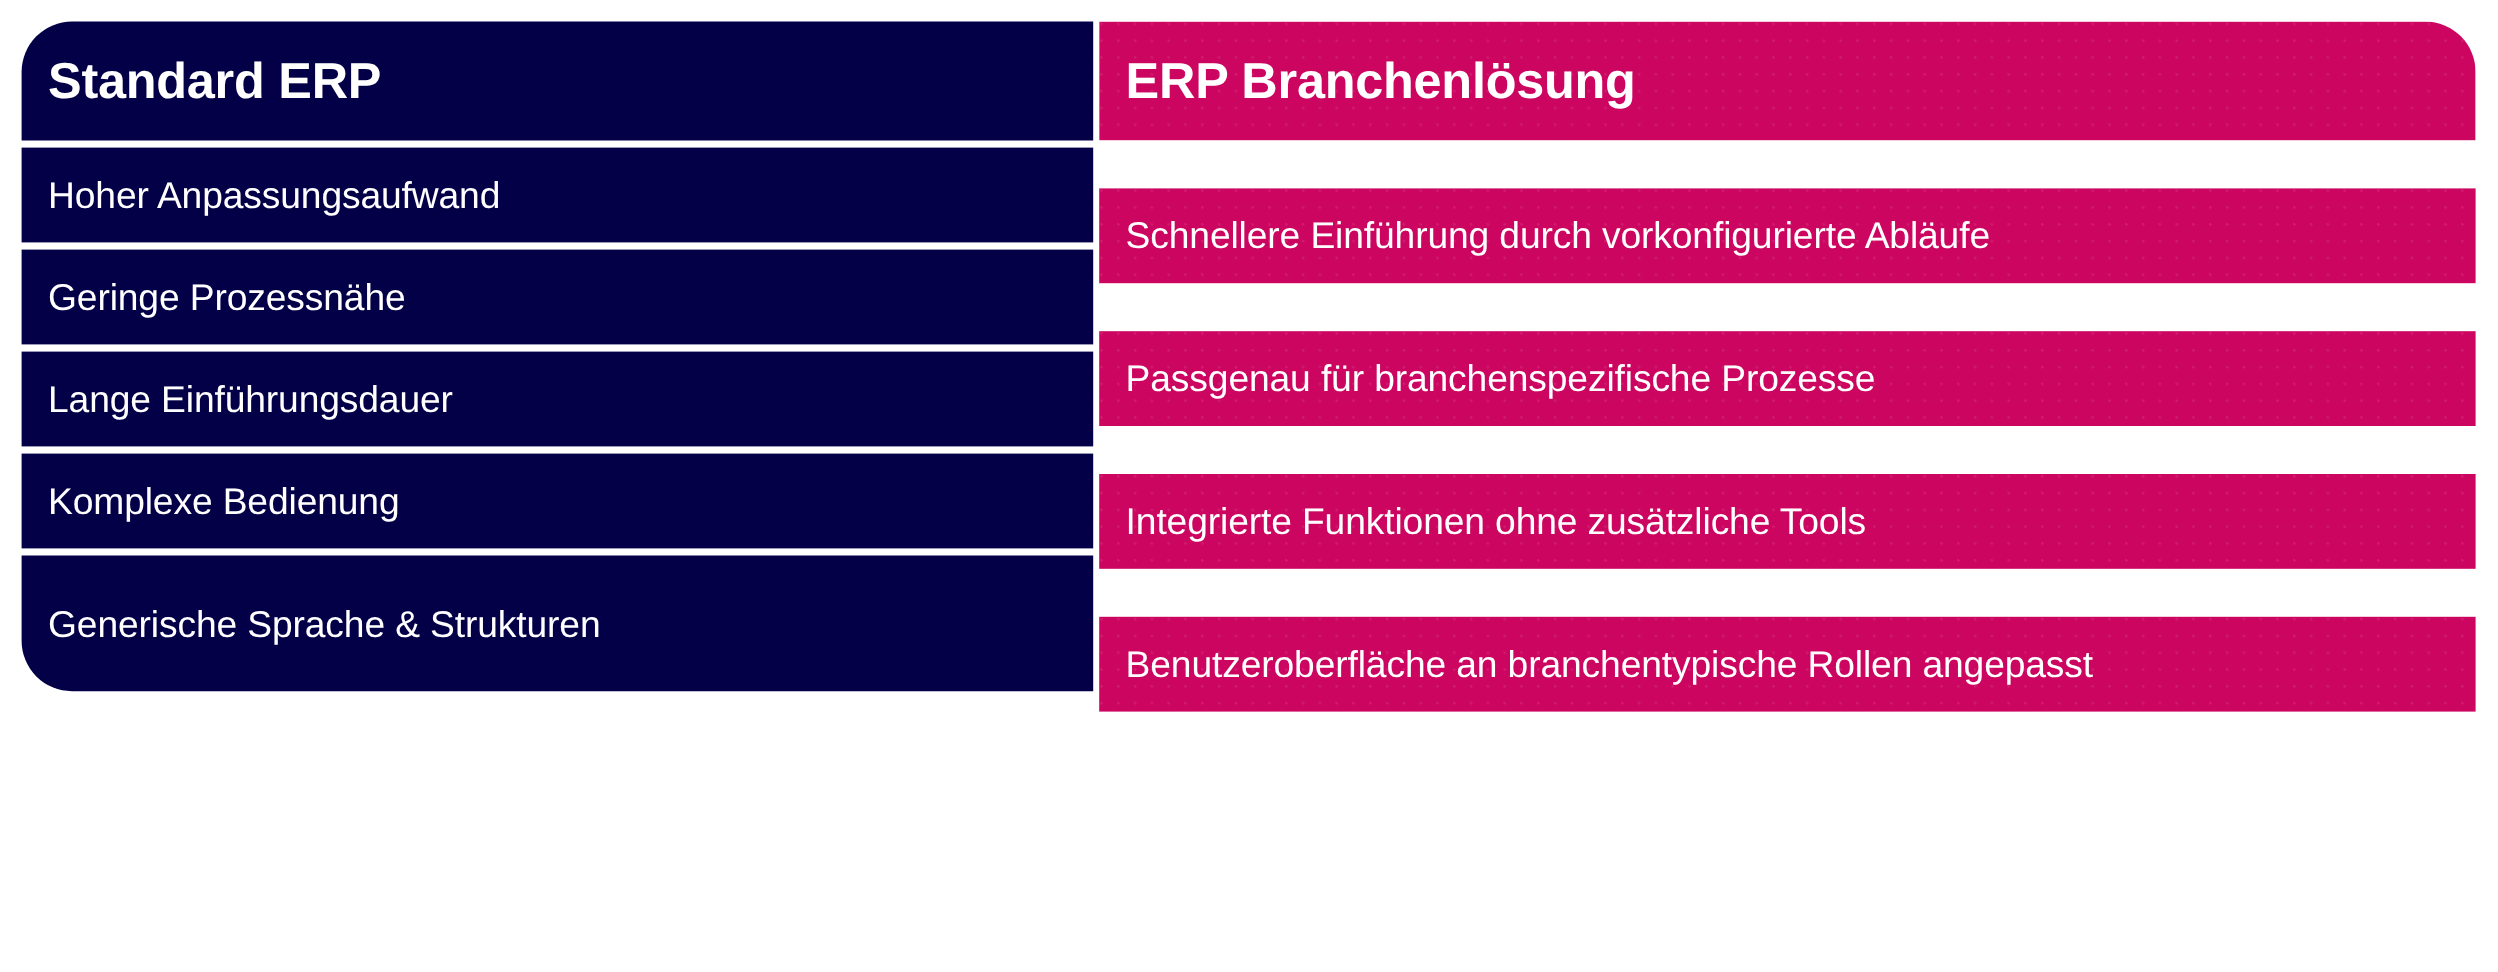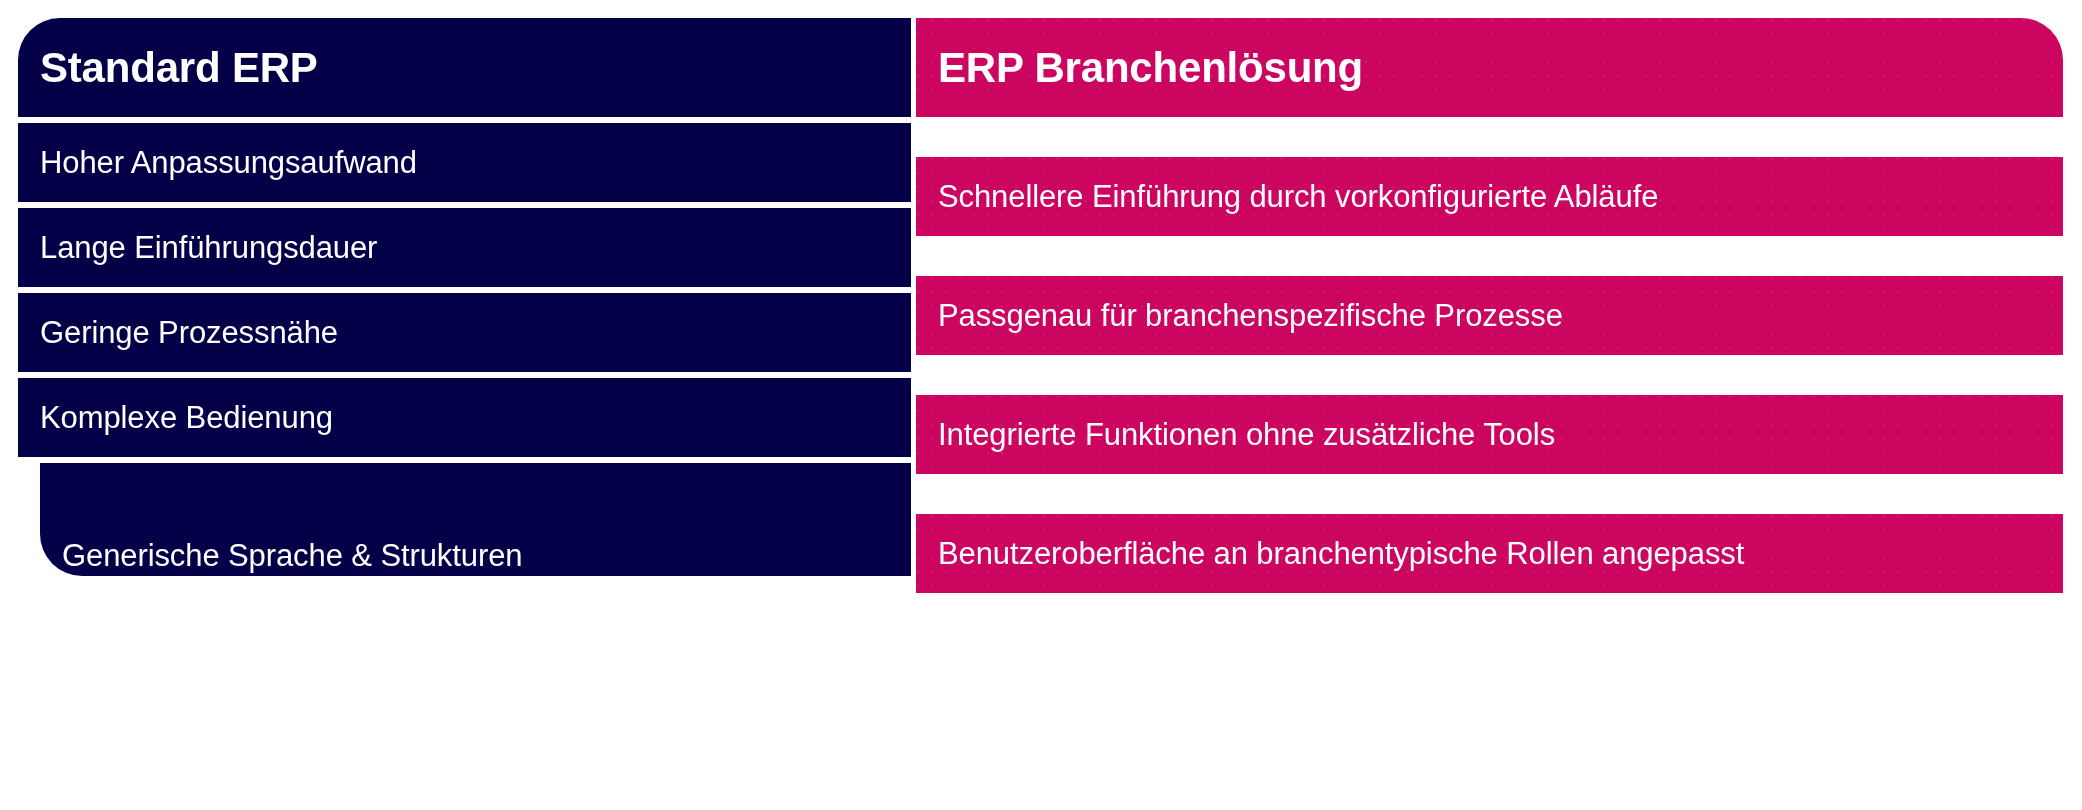--- a/index.html
+++ b/index.html
@@ -40,21 +40,21 @@
   .col-right {
     flex: 1 1 auto;
     gap: 40px;
   }
 
   
   .cell {
     box-sizing: border-box;
     display: flex;
     align-items: center;
-    padding: 2px 22px;
+    padding: 12px 22px;
     color: #ffffff;
     overflow: hidden;
   }
 
   .col-left .cell { background: #040048; }
 
   .col-right .cell {
     background-color: #CB0560;
     background-image:
       radial-gradient(circle at 2px 2px, rgba(255,255,255,0.085) 1.1px, transparent 1.2px);
@@ -78,23 +78,22 @@
     flex: 0 0 79px;
     font-size: 31px;
     font-weight: 400;
     letter-spacing: -0.1px;
   }
 
   
   .cell.body-row.last {
     height: 113px;
     flex: 0 0 113px;
-    align-items: flex-end;
+    align-items: center;
     padding-top: 15px;
-    margin-left: 22px;
   }
   .col-left .cell.body-row.last { border-bottom-left-radius: 42px; }
   .col-right .cell.body-row.last { border-bottom-right-radius: 42px; }
 
   .cell-text {
     display: block;
     white-space: nowrap;
   }
 </style>
 </head>
@@ -103,24 +102,24 @@
 <div class="comparison-table">
 
   <div class="column col-left">
     <div class="cell head">
       <span class="cell-text">Standard ERP</span>
     </div>
     <div class="cell body-row">
       <span class="cell-text">Hoher Anpassungsaufwand</span>
     </div>
     <div class="cell body-row">
-      <span class="cell-text">Lange Einführungsdauer</span>
+      <span class="cell-text">Geringe Prozessnähe</span>
     </div>
     <div class="cell body-row">
-      <span class="cell-text">Geringe Prozessnähe</span>
+      <span class="cell-text">Lange Einführungsdauer</span>
     </div>
     <div class="cell body-row">
       <span class="cell-text">Komplexe Bedienung</span>
     </div>
     <div class="cell body-row last">
       <span class="cell-text">Generische Sprache &amp; Strukturen</span>
     </div>
   </div>
 
   <div class="column col-right">

